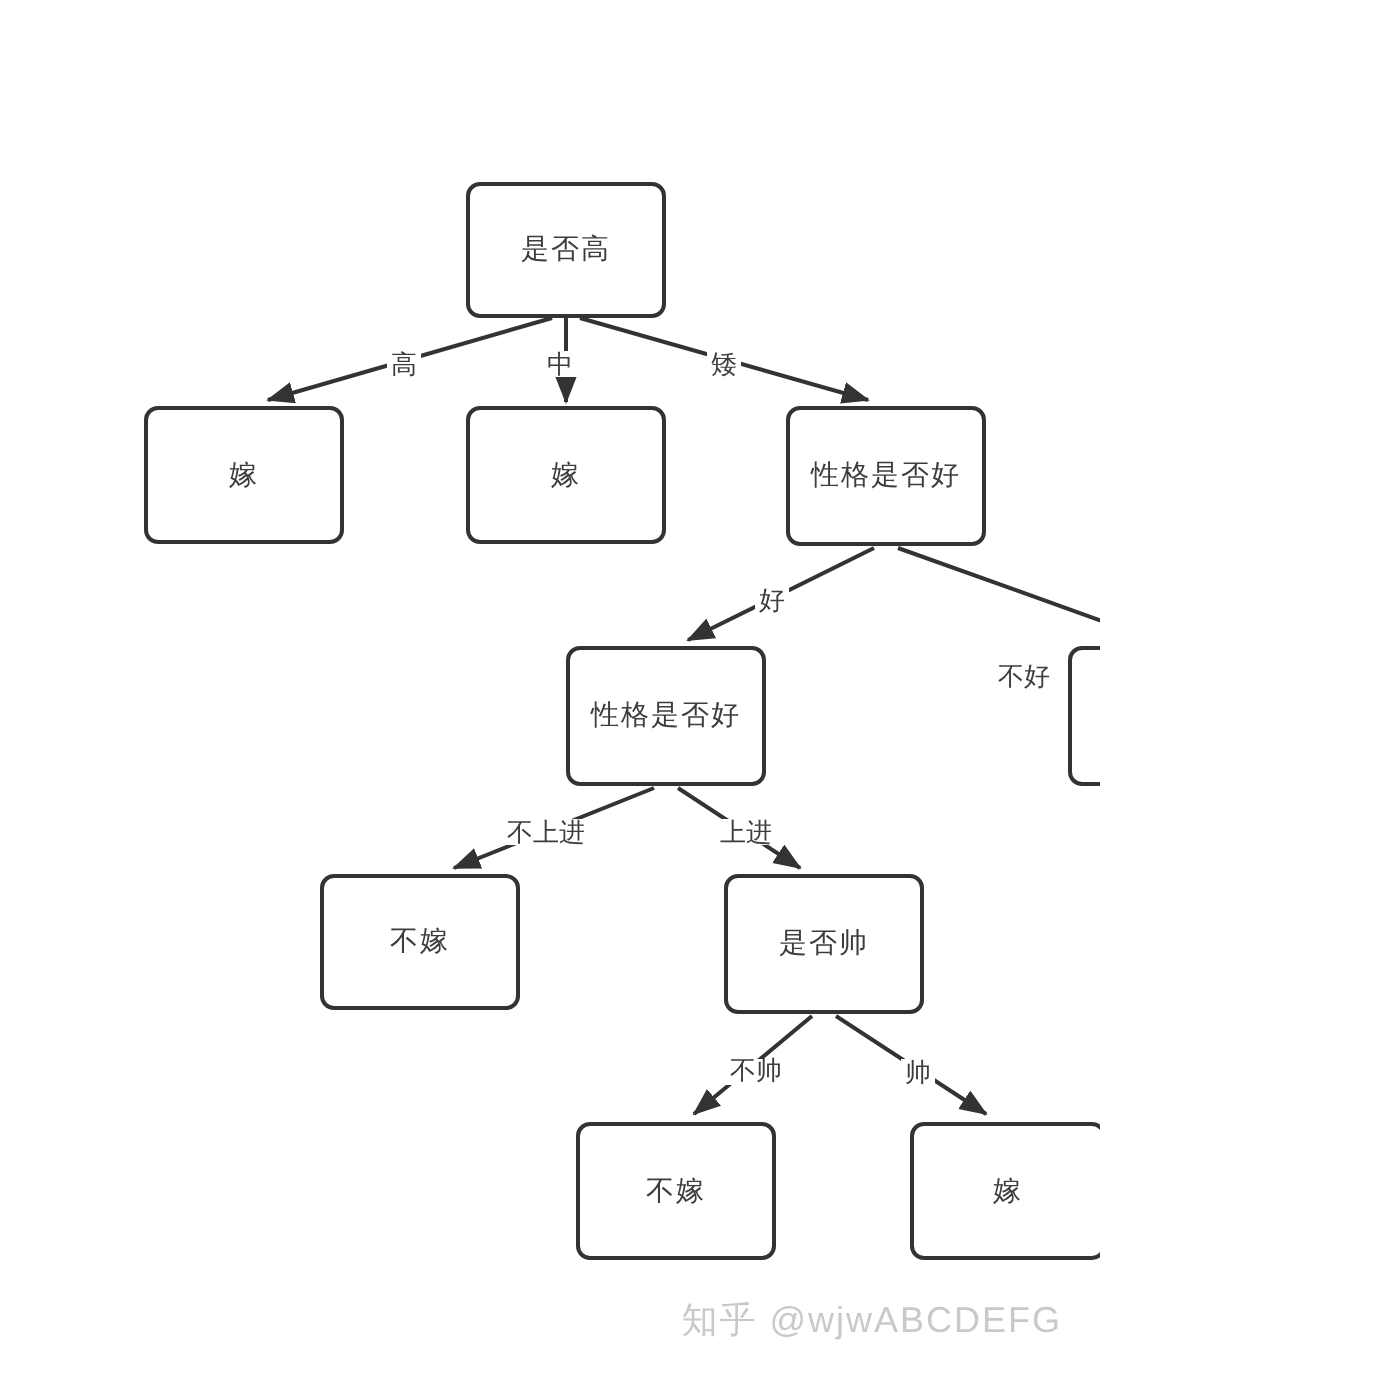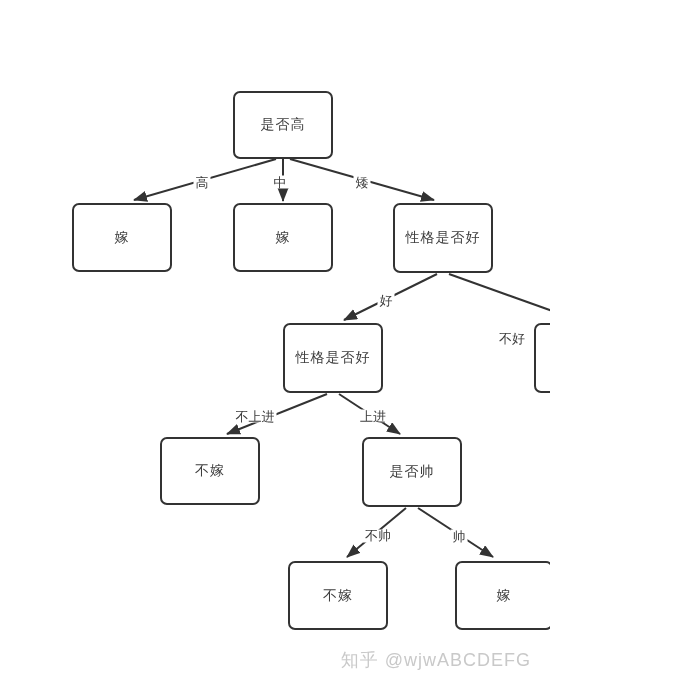--- a/index.html
+++ b/index.html
@@ -94,20 +94,20 @@
 
   <div class="node" style="left:288px; top:561px; width:100px; height:69px;">不嫁</div>
 
   <div class="node" style="left:455px; top:561px; width:98px;  height:69px;">嫁</div>
 
   <span class="edge-label" style="left:202px; top:182px;">高</span>
   <span class="edge-label" style="left:280px; top:182px;">中</span>
   <span class="edge-label" style="left:362px; top:182px;">矮</span>
   <span class="edge-label" style="left:386px; top:300px;">好</span>
   <span class="edge-label" style="left:512px; top:300px;margin-top:38px;">不好</span>
-  <span class="edge-label" style="left:255px; top:416px;">不上进</span>
+  <span class="edge-label" style="left:273px; top:416px;">不上进</span>
   <span class="edge-label" style="left:373px; top:416px;font-family:Liberation Serif, serif;">上进</span>
   <span class="edge-label" style="left:378px; top:536px;font-family:Liberation Mono, monospace;">不帅</span>
   <span class="edge-label" style="left:459px; top:536px;">帅</span>
 
   <div class="watermark">知乎 @wjwABCDEFG</div>
 
 </div>
 
 </body></html>

